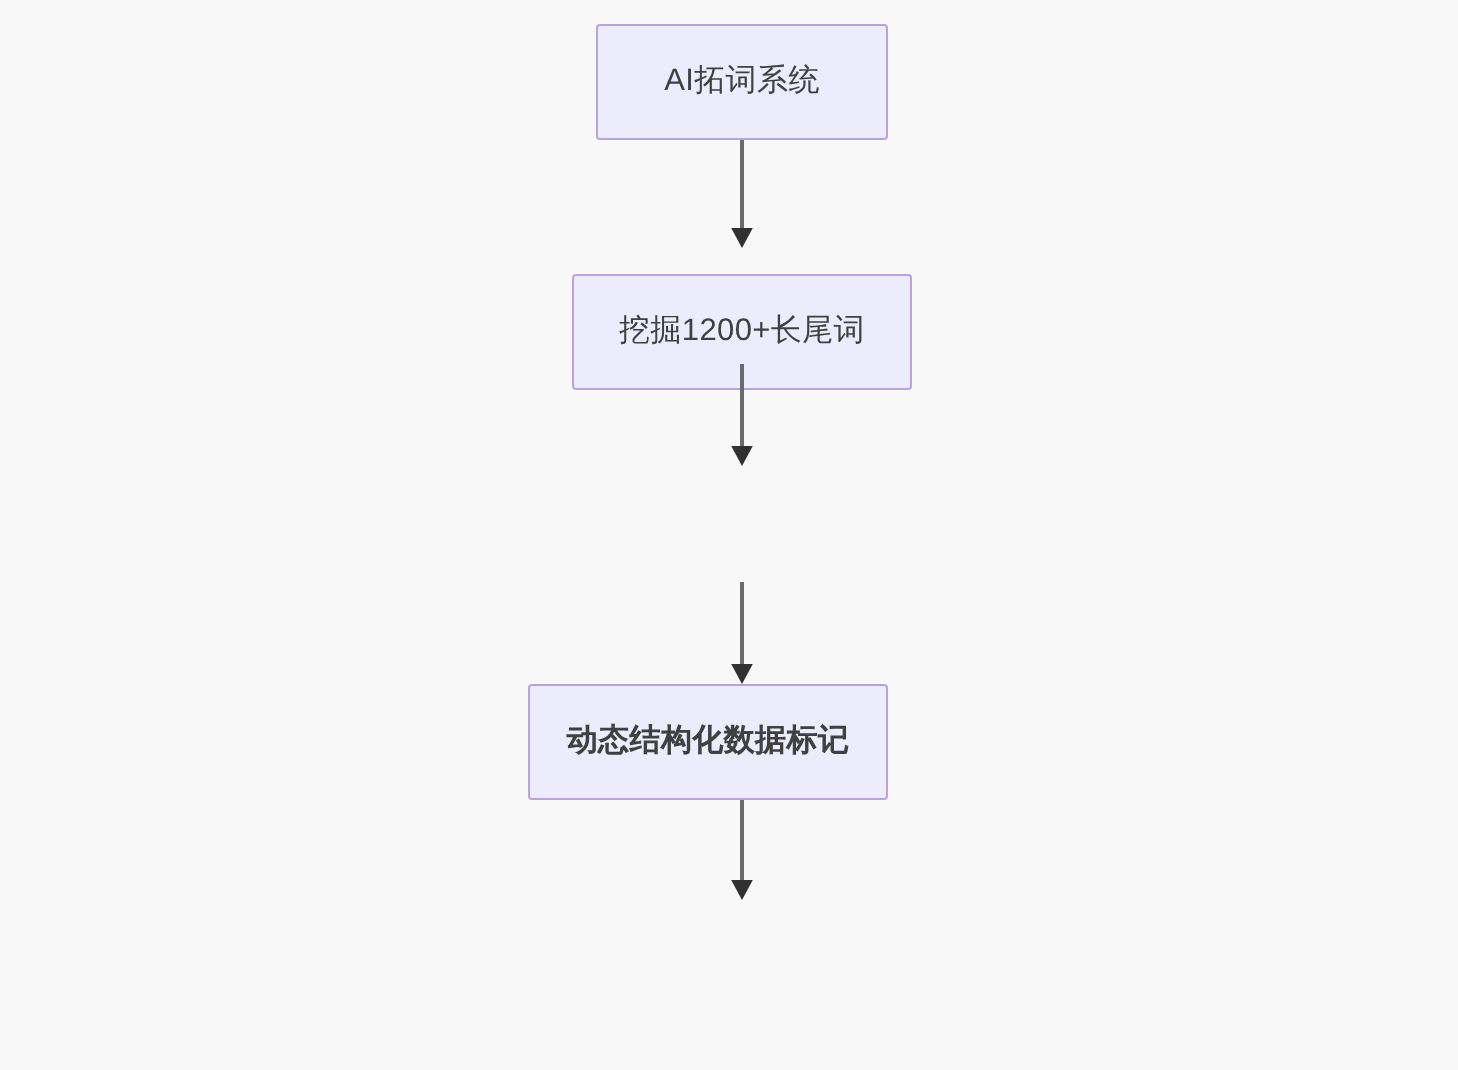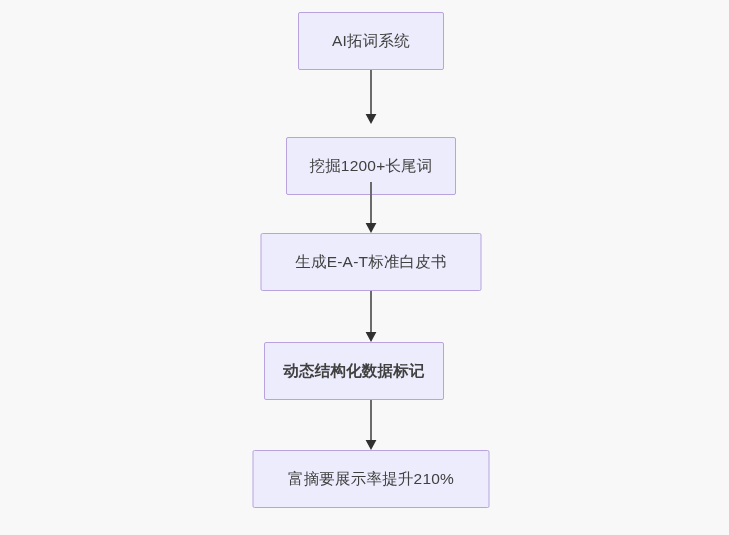--- a/index.html
+++ b/index.html
@@ -77,39 +77,33 @@
     <span class="node-label">挖掘1200+长尾词</span>
   </div>
 
   <div class="connector" style="left:371px; top:182px; height:51px;">
     <svg width="14" height="51" viewBox="0 0 14 51" aria-hidden="true">
       <line class="edge-line" x1="7" y1="0" x2="7" y2="43"></line>
       <polygon class="edge-head" points="1.6,41 12.4,41 7,51"></polygon>
     </svg>
   </div>
 
-  <div class="node" style="left:371px; top:233px; width:221px;">
-    <span class="node-label">生成E-A-T标准白皮书</span>
-  </div>
 
   <div class="connector" style="left:371px; top:291px; height:51px;">
     <svg width="14" height="51" viewBox="0 0 14 51" aria-hidden="true">
       <line class="edge-line" x1="7" y1="0" x2="7" y2="43"></line>
       <polygon class="edge-head" points="1.6,41 12.4,41 7,51"></polygon>
     </svg>
   </div>
 
   <div class="node" style="left:354px; top:342px; width:180px;font-weight:bold;">
     <span class="node-label">动态结构化数据标记</span>
   </div>
 
   <div class="connector" style="left:371px; top:400px; height:50px;">
     <svg width="14" height="50" viewBox="0 0 14 50" aria-hidden="true">
       <line class="edge-line" x1="7" y1="0" x2="7" y2="42"></line>
       <polygon class="edge-head" points="1.6,40 12.4,40 7,50"></polygon>
     </svg>
   </div>
 
-  <div class="node" style="left:371px; top:450px; width:237px;">
-    <span class="node-label">富摘要展示率提升210%</span>
-  </div>
 
 </div>
 
 </body></html>

